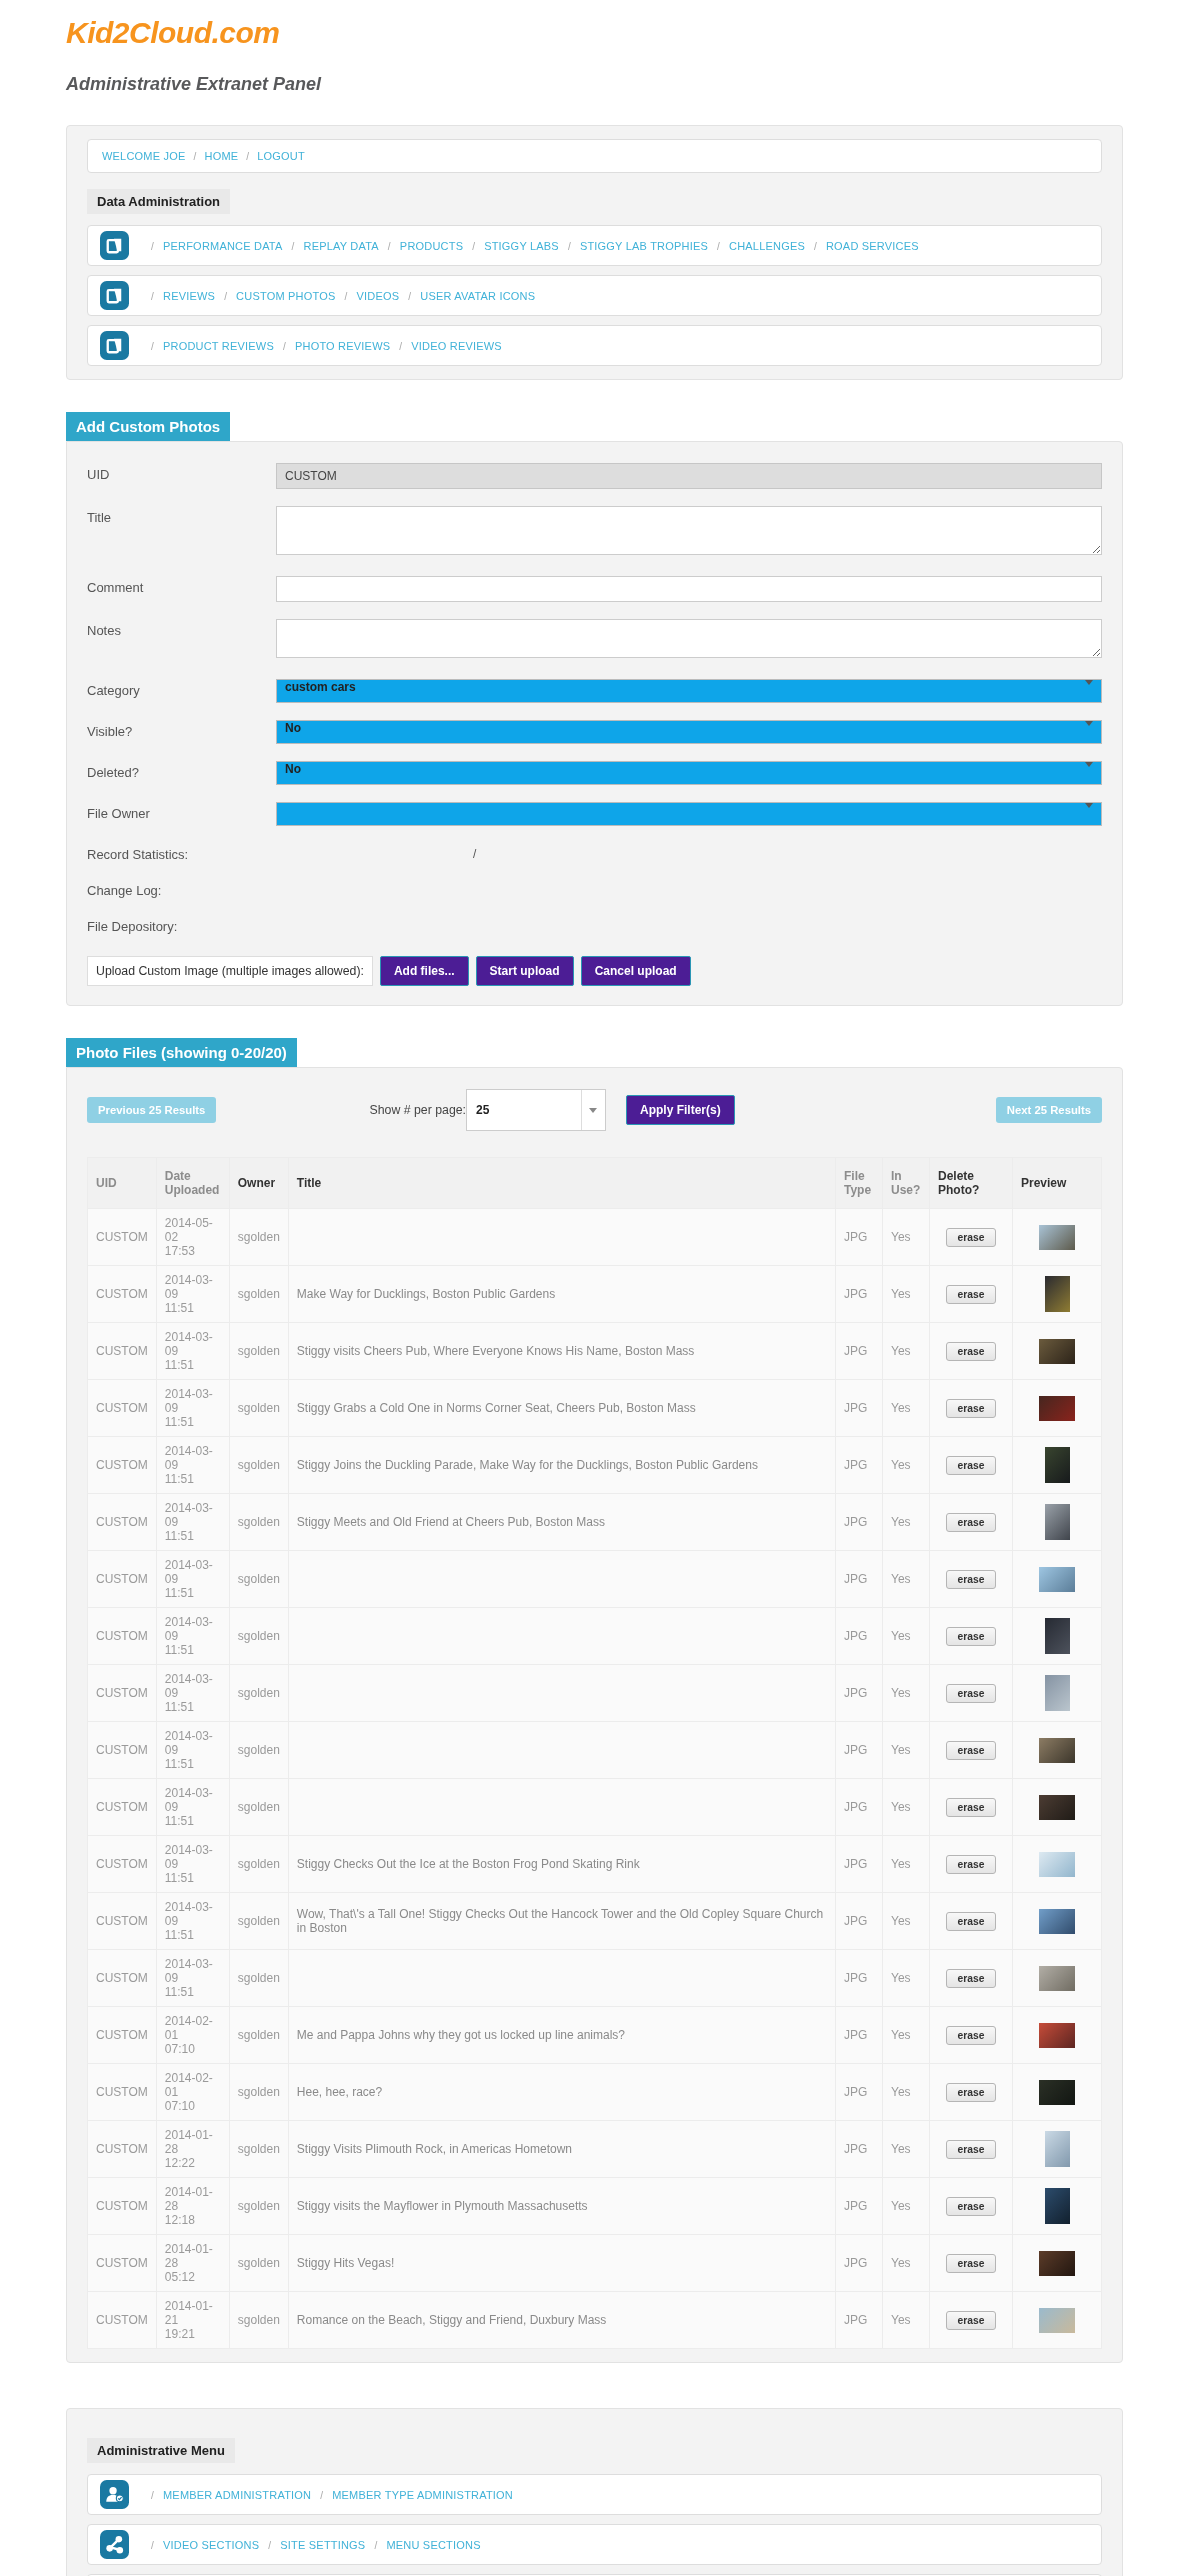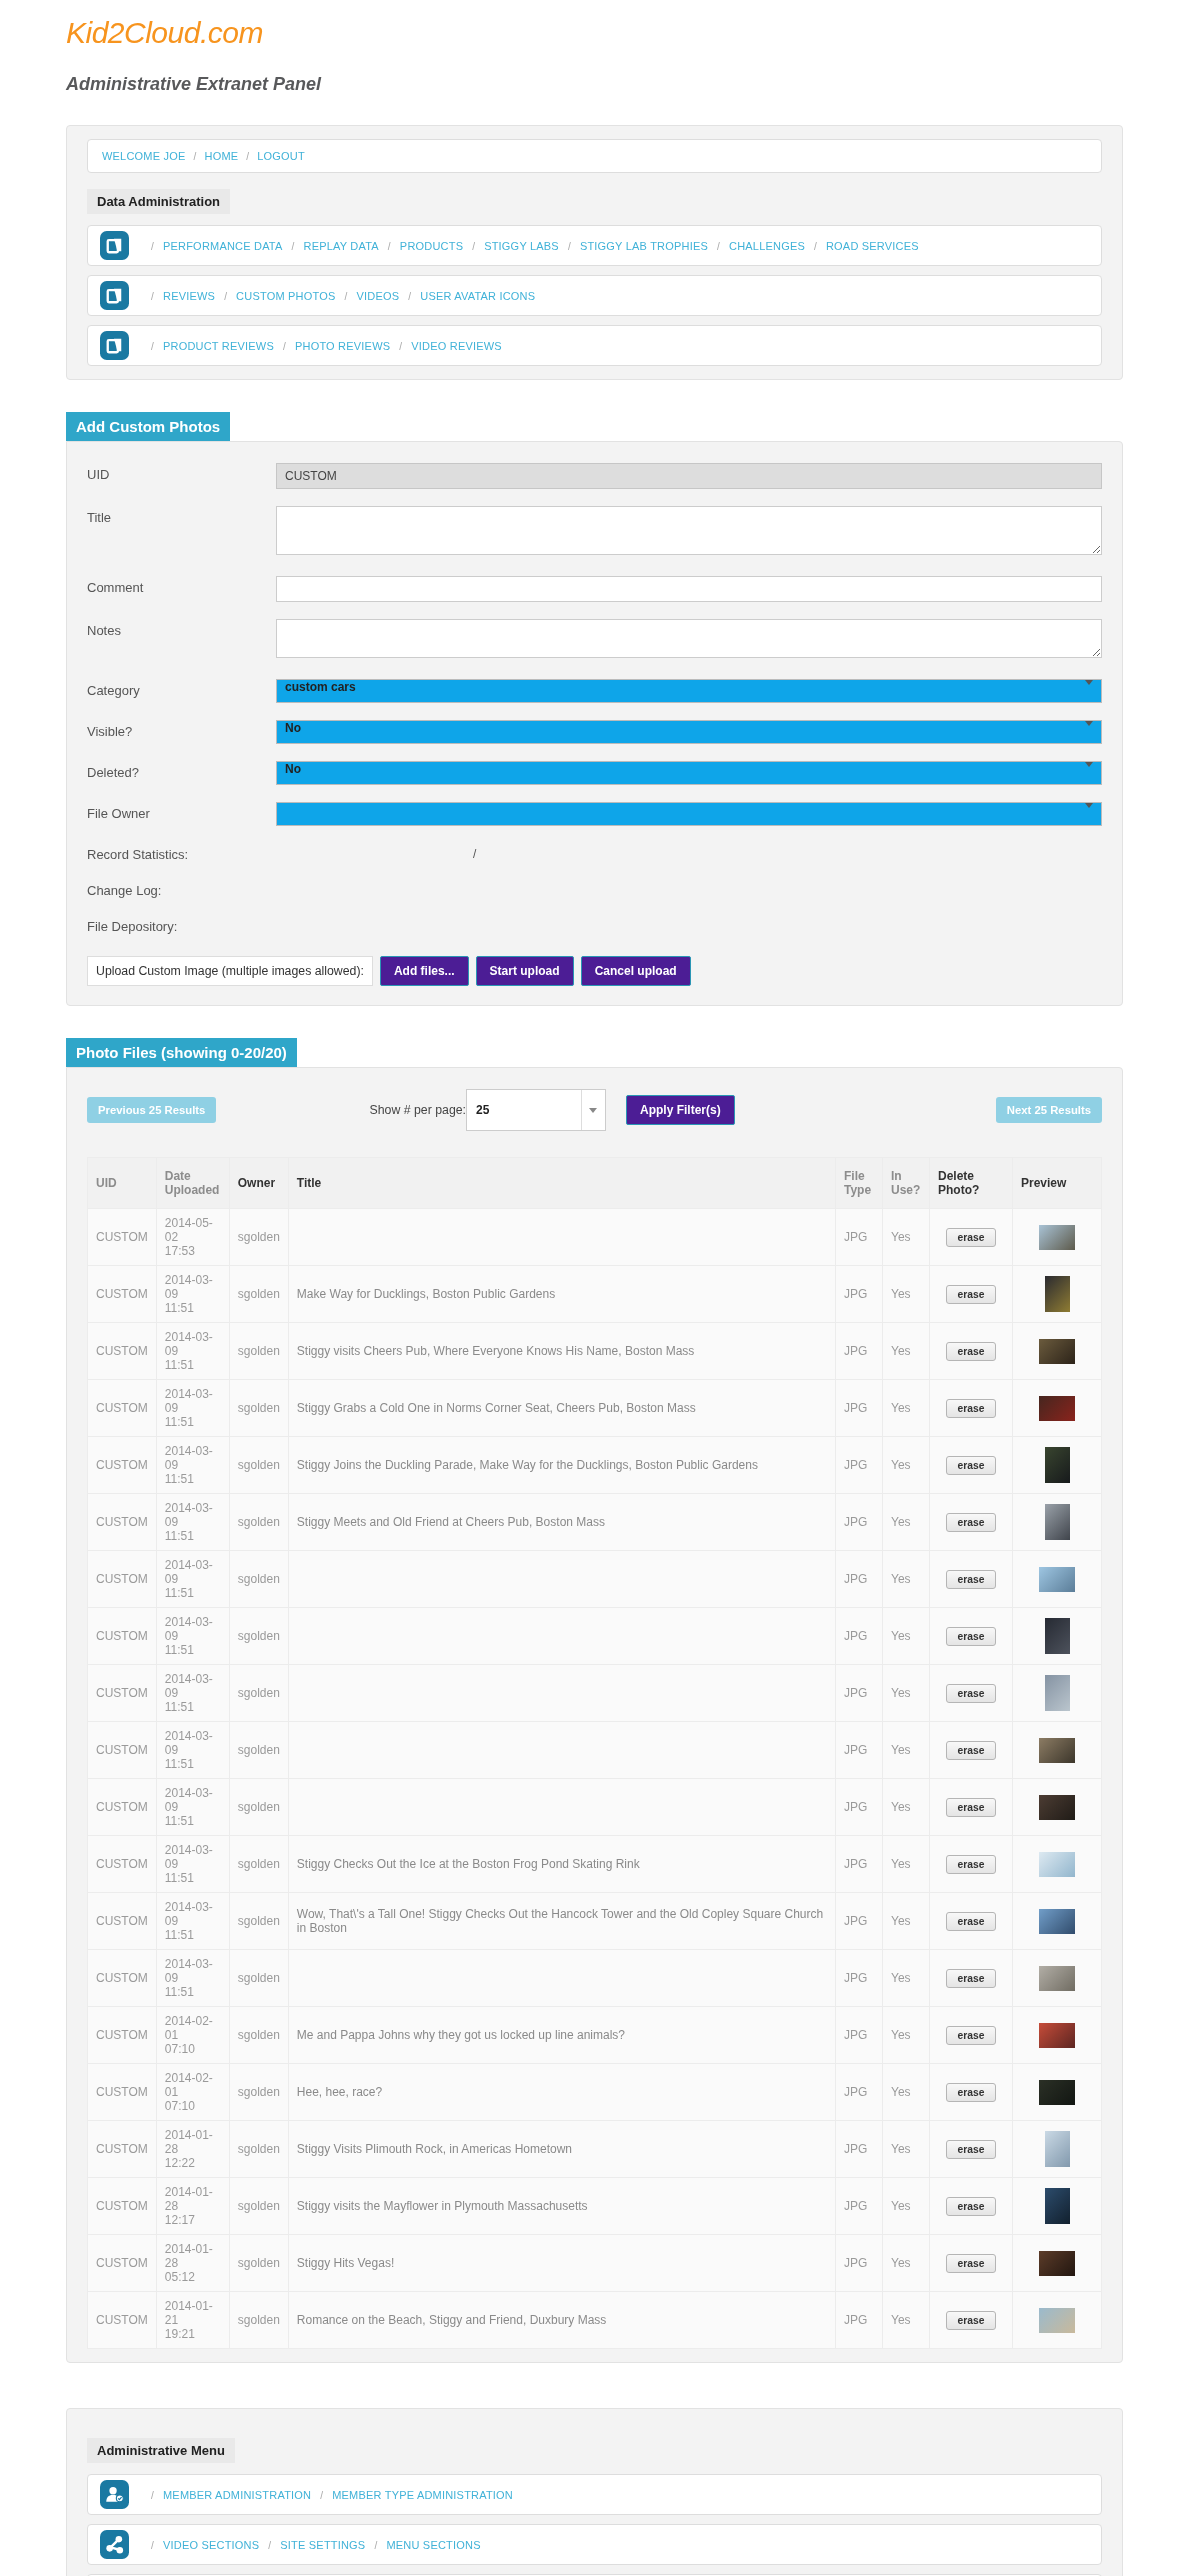--- a/index.html
+++ b/index.html
@@ -8,21 +8,21 @@
     background: #ffffff;
     font-family: "Liberation Sans", sans-serif;
     color: #333;
     width: 1189px;
   }
   .container { width: 1057px; margin: 0 auto; }
 
   
   .header { padding-top: 16px; }
   .logo {
-    font-size: 30px; font-weight: normal; font-style: italic;
+    font-size: 30px; font-weight: bold; font-style: italic;
     color: #f7941e; letter-spacing: -0.5px;
   }
   .subtitle {
     margin-top: 24px; font-size: 18px; font-weight: bold; font-style: italic;
     color: #58595b;
   }
 
   
   .panel {
     background: #f3f3f3; border: 1px solid #e2e2e2; border-radius: 4px;
@@ -570,21 +570,21 @@
               <td class="c-inuse">Yes</td>
               <td class="c-del"><button class="erase-btn">erase</button></td>
               <td class="c-prev">
                 <div class="thumb portrait" style="background: linear-gradient(135deg, rgb(202, 217, 229) 0%, rgb(130, 153, 173) 100%);"></div>
               </td>
             </tr>
             <tr>
               <td class="c-uid">CUSTOM</td>
               <td class="c-date">
                 <div>2014-01-28</div>
-                <div>12:17</div>
+                <div>12:18</div>
               </td>
               <td class="c-owner">sgolden</td>
               <td class="c-title">Stiggy visits the Mayflower in Plymouth Massachusetts</td>
               <td class="c-ftype">JPG</td>
               <td class="c-inuse">Yes</td>
               <td class="c-del"><button class="erase-btn">erase</button></td>
               <td class="c-prev">
                 <div class="thumb portrait" style="background: linear-gradient(135deg, rgb(44, 76, 108) 0%, rgb(18, 32, 46) 100%);"></div>
               </td>
             </tr>

